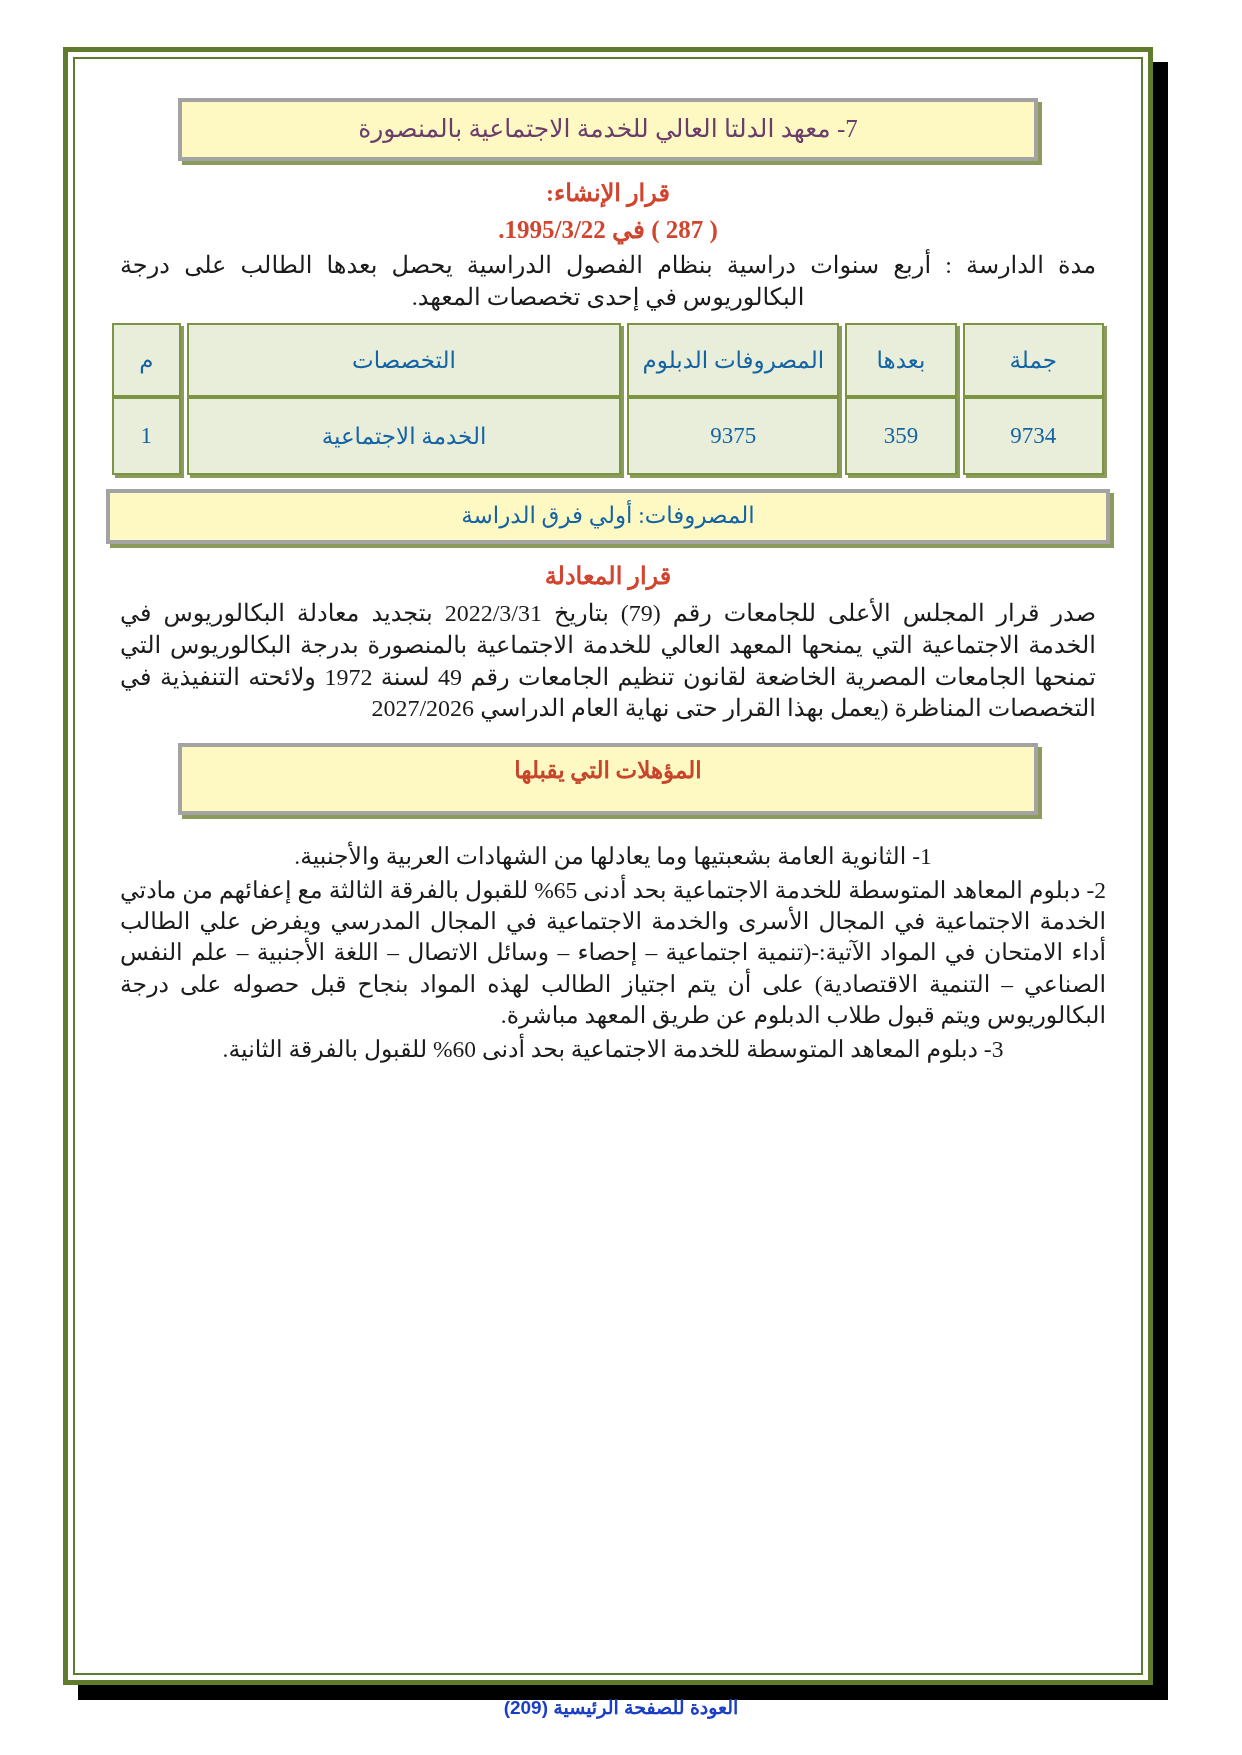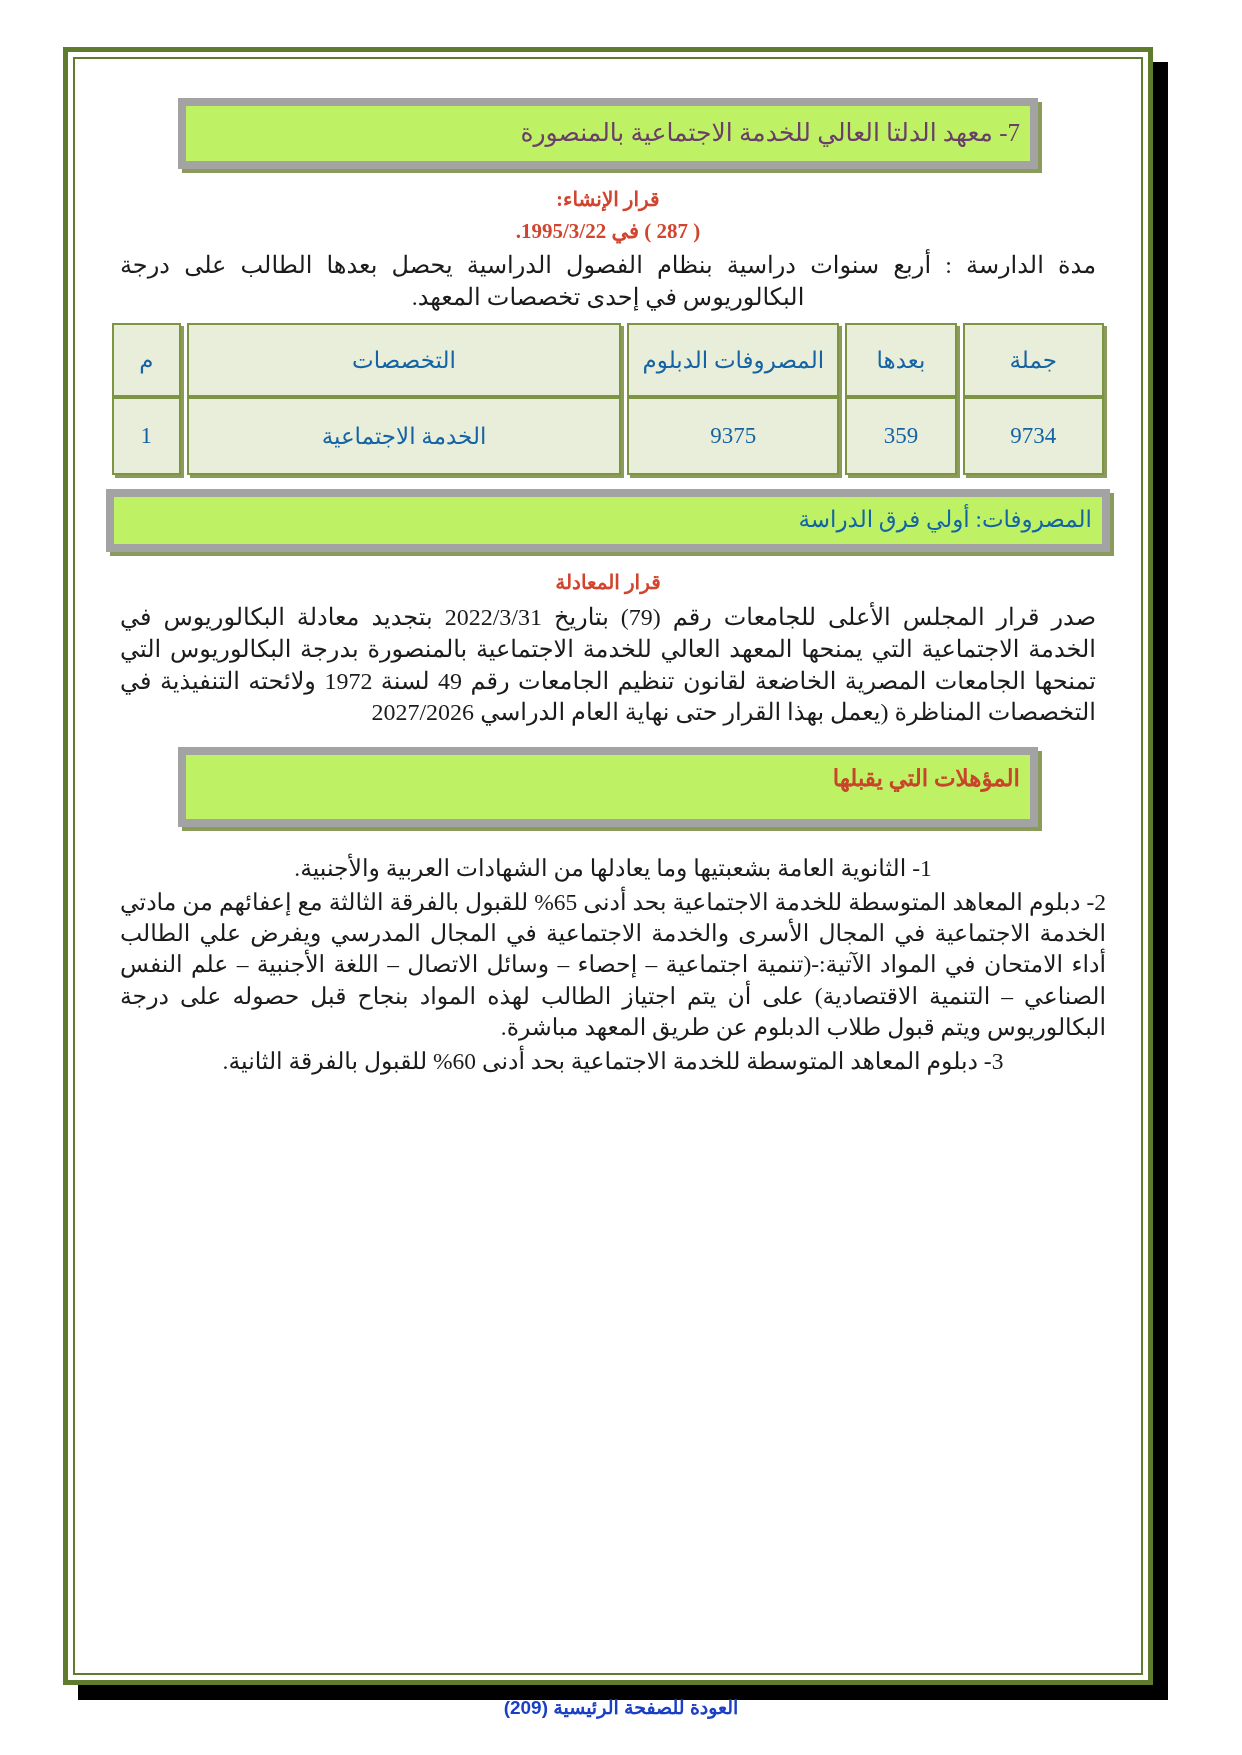--- a/index.html
+++ b/index.html
@@ -49,23 +49,24 @@
     left: 88px;
     top: 72px;
     width: 1040px;
     height: 1590px;
     box-sizing: border-box;
     padding: 0 18px;
   }
 
   
   .green-bar {
-    background: #bef264;
-    border: 8px solid #a3a3a3;
+    background: #fef9c3;
+    border: 4px solid #a3a3a3;
     box-shadow: 4px 4px 0 0 #8a9b5c;
+    text-align: center;
     box-sizing: border-box;
   }
 
   .title-bar {
     margin: 26px 72px 0 72px;
     padding: 12px 10px 14px 10px;
     font-size: 25px;
     color: #6b3d6b;
     font-weight: normal;
   }
@@ -92,28 +93,28 @@
   .address-text {
     font-size: 23px;
     color: #3b2a5c;
     padding-bottom: 3px;
   }
 
   .section-red {
     text-align: center;
     color: #d1452f;
     font-weight: bold;
-    font-size: 20px;
+    font-size: 24px;
     margin: 18px 0 8px 0;
   }
   .decree-line {
     text-align: center;
     color: #d1452f;
     font-weight: bold;
-    font-size: 21px;
+    font-size: 25px;
     margin: 2px 0 6px 0;
     direction: rtl;
   }
 
   .para {
     font-size: 24px;
     color: #1b1b1b;
     line-height: 1.32;
     text-align: justify;
     text-align-last: center;

